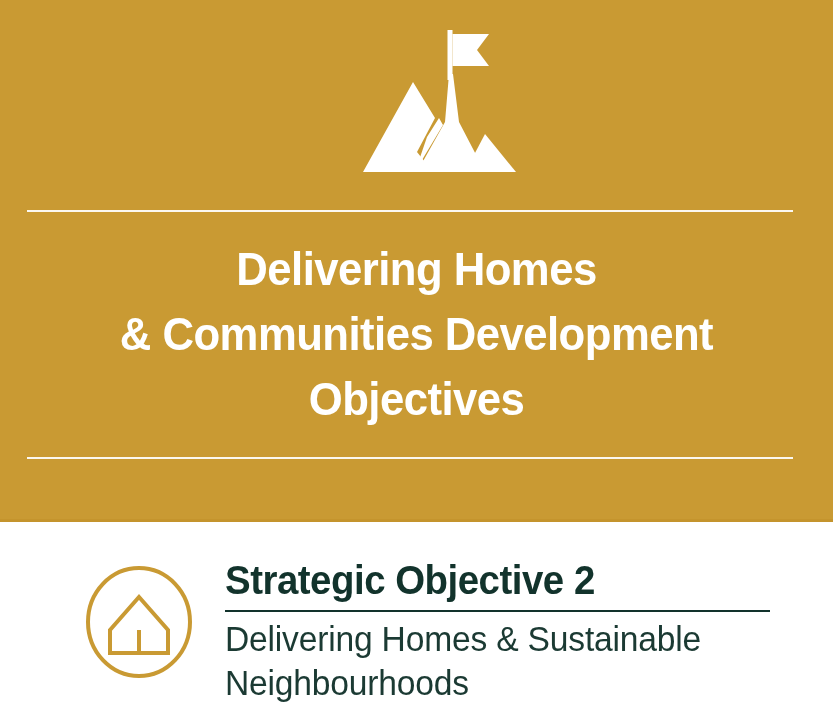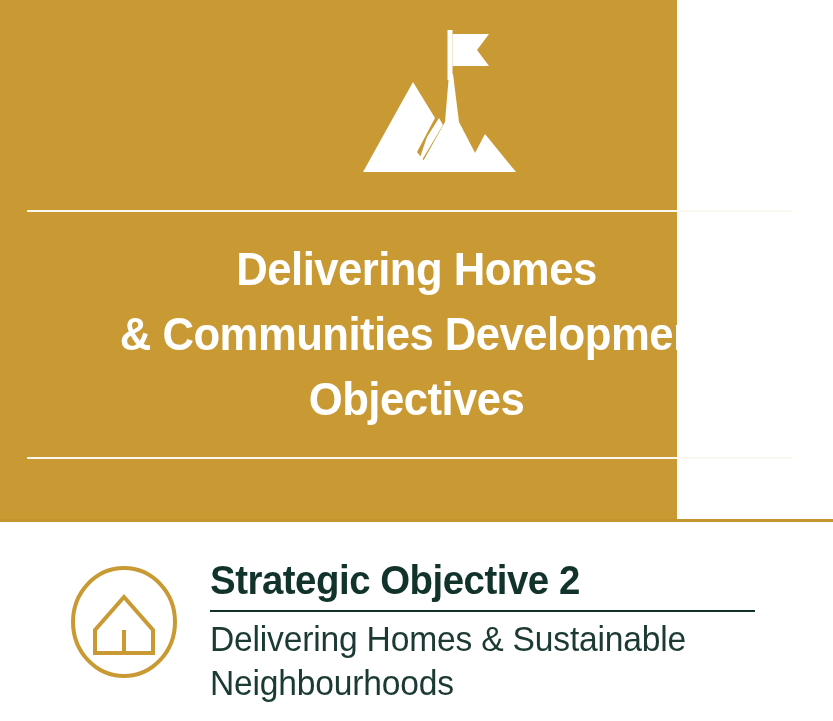--- a/index.html
+++ b/index.html
@@ -16,21 +16,21 @@
     height: 721px;
     overflow: hidden;
     background: #ffffff;
   }
 
   
   .banner {
     position: absolute;
     left: 0;
     top: 0;
-    width: 677px;
+    width: 833px;
     height: 520px;
     background: #C99A33;
     box-sizing: border-box;
   }
   .banner-edge {
     position: absolute;
     left: 0;
     top: 519px;
     width: 833px;
     height: 3px;
@@ -82,21 +82,21 @@
     line-height: 65px;
     letter-spacing: -0.6px;
     transform: scaleX(0.93);
     transform-origin: center top;
     white-space: pre-line;
   }
 
   
   .objective {
     position: absolute;
-    left: 0;
+    left: 15px;
     top: 522px;
     width: 689px;
     height: 199px;
     background: #ffffff;
   }
   .obj-icon {
     position: absolute;
     left: 66px;
     top: 42px;
     width: 116px;

